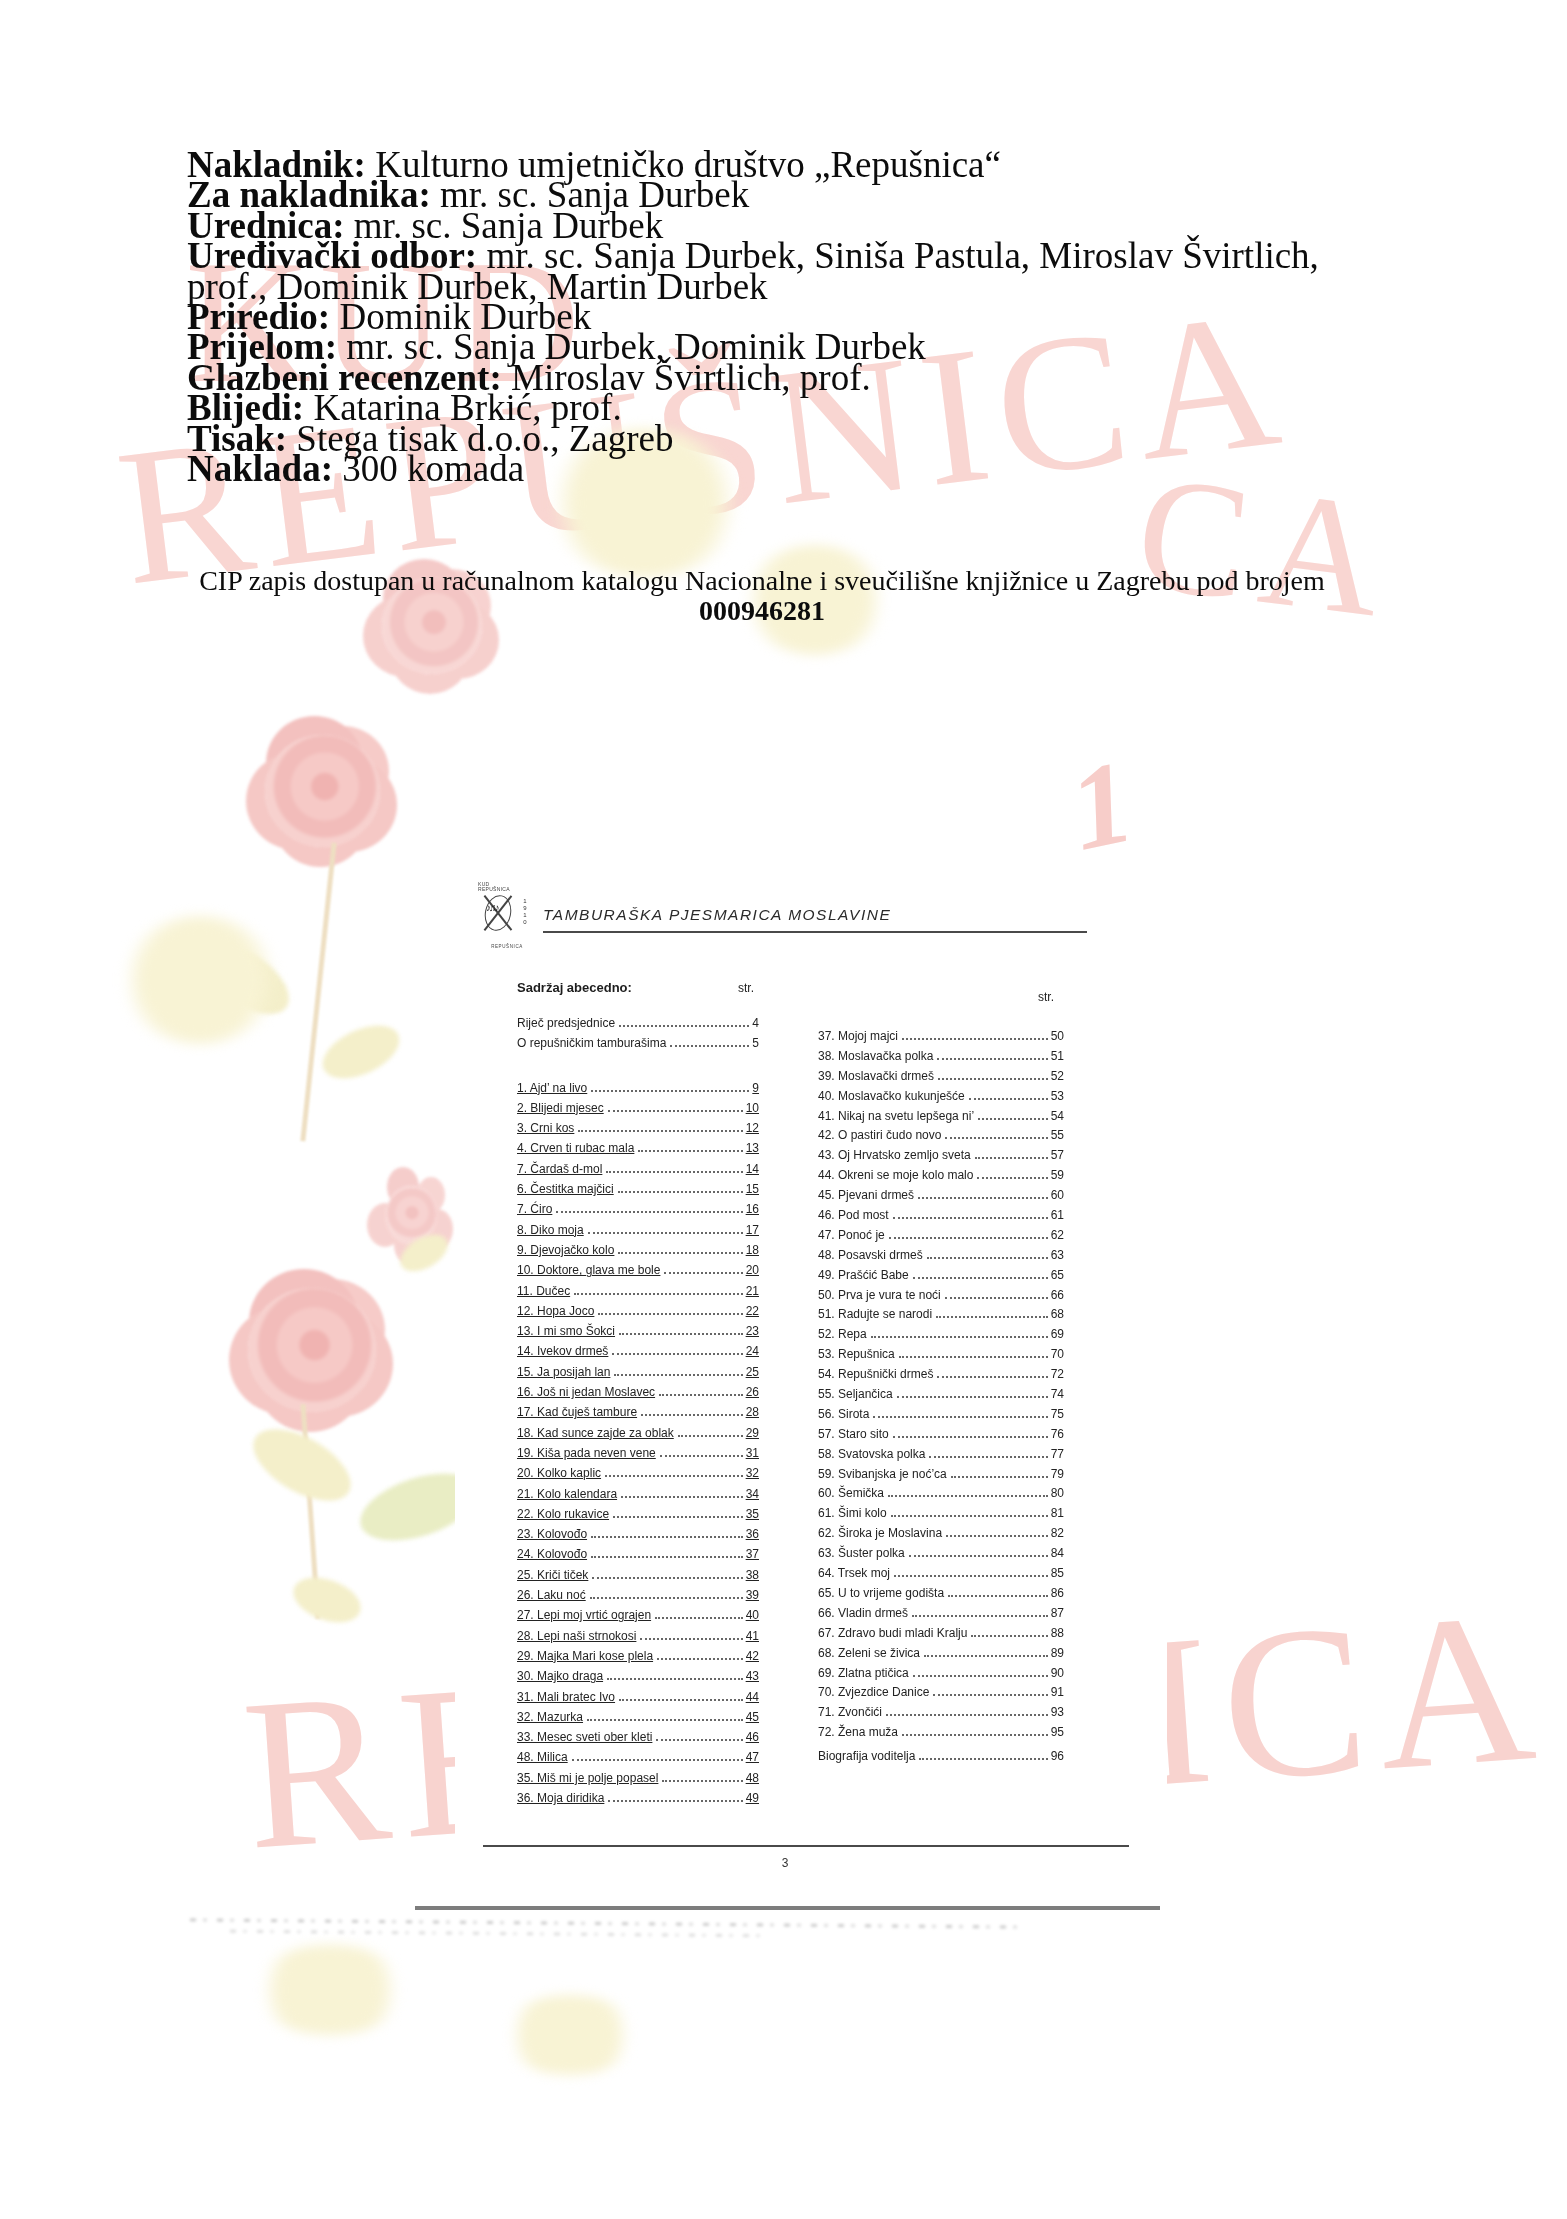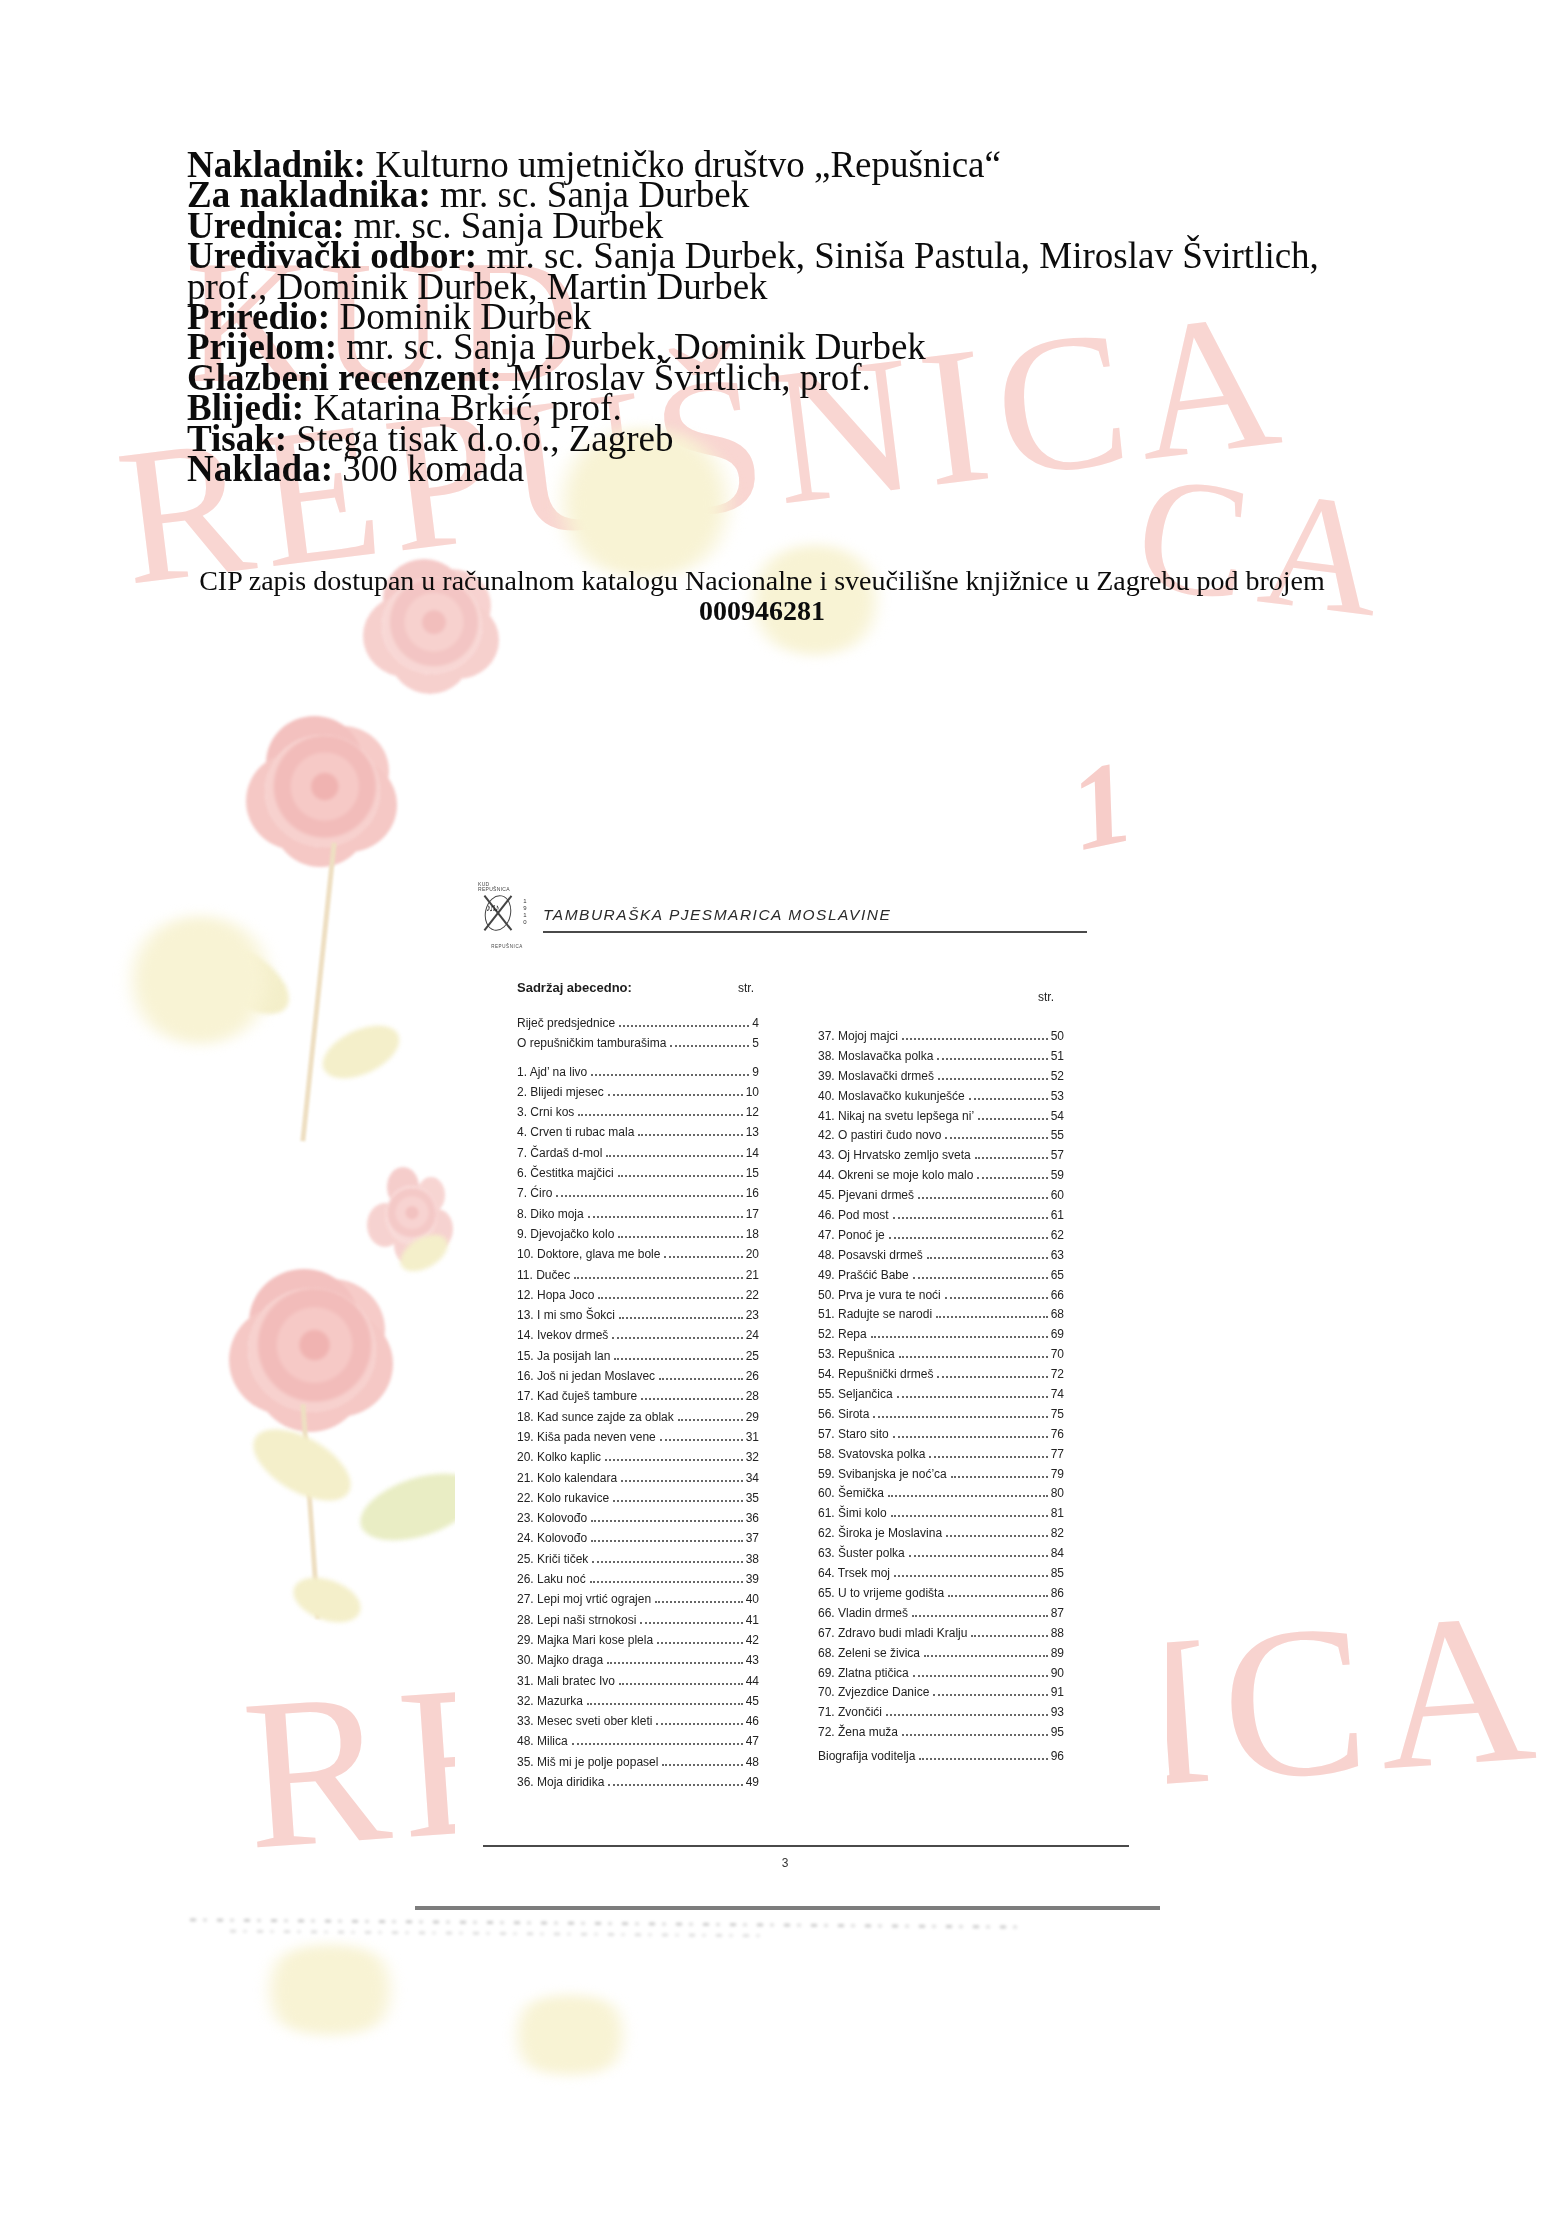--- a/index.html
+++ b/index.html
@@ -82,21 +82,21 @@
   #toc-heading{position:absolute;left:62px;top:0;font-weight:bold;font-size:13px;color:#1d1d1d;}
   #str-left{position:absolute;left:283px;top:1px;font-size:12px;}
   #str-right{position:absolute;left:583px;top:10px;font-size:12px;}
 
   .toc-col{position:absolute;font-size:12px;color:#232323;}
   #col-left{left:62px;top:154px;width:242px;}
   #col-right{left:363px;top:167px;width:246px;}
   .toc-row{display:flex;align-items:baseline;}
   #col-left .toc-row{height:20.3px;}
   #col-right .toc-row{height:19.9px;}
-  .toc-num-list{margin-top:8px;}
+  .toc-num-list{margin-top:24px;text-decoration:underline;}
   .toc-gap-list{margin-top:4px;text-align:right;}
   .toc-t{white-space:nowrap;}
   .toc-dots{flex:1;border-bottom:2px dotted #666;margin:0 3px 3px 4px;min-width:6px;}
   .toc-p{white-space:nowrap;}
 
   #toc-footer-line{position:absolute;left:28px;top:983px;width:646px;height:2px;background:#4a4a4a;}
   #toc-page-number{position:absolute;left:300px;top:994px;width:60px;text-align:center;
                    font-size:12px;color:#333;}
 
   

